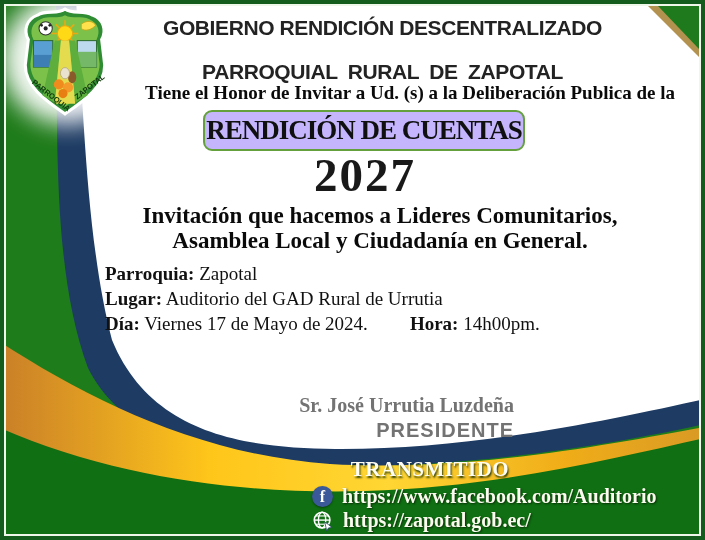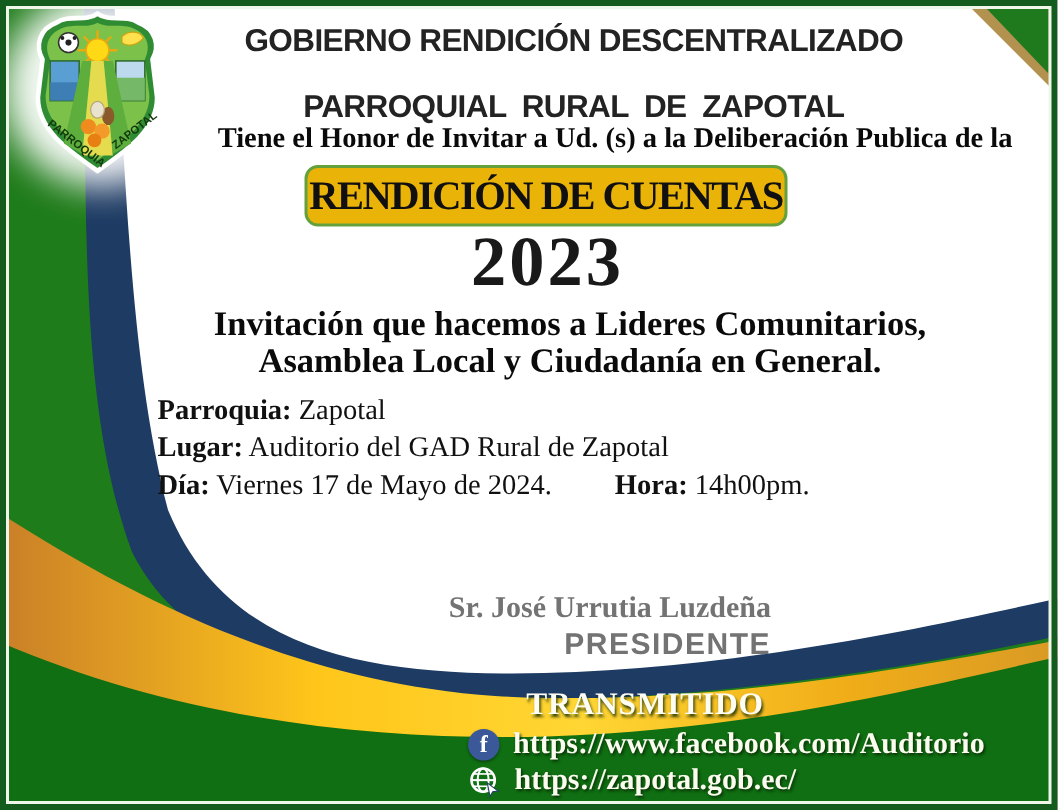--- a/index.html
+++ b/index.html
@@ -18,21 +18,21 @@
     background:rgba(255,255,255,0.95);filter:blur(12px);z-index:4;}
   .logo{left:14px;top:6px;width:102px;height:112px;z-index:5;}
   
   .header{left:110px;top:13px;width:545px;text-align:center;z-index:6;
     font-family:"Liberation Sans",sans-serif;font-weight:bold;color:#232323;
     font-size:21px;line-height:29px;letter-spacing:-0.4px;}
   .header .l2{word-spacing:5px;margin-top:15px;}
   .invite-line{left:85px;top:82px;width:590px;text-align:right;z-index:6;
     font-weight:bold;font-size:19px;color:#0a0a0a;}
   .badge{left:203px;top:110px;width:318px;height:37px;z-index:6;
-    background:#eab308;border:2px solid #64a13c;border-radius:9px;
+    background:#c4b5fd;border:2px solid #64a13c;border-radius:9px;
     display:flex;align-items:center;justify-content:center;
     font-weight:bold;font-size:27px;letter-spacing:-1px;color:#101010;}
   .year{left:150px;top:148px;width:430px;text-align:center;z-index:6;
     font-weight:bold;font-size:47px;color:#191919;letter-spacing:2px;}
   .audience{left:120px;top:203px;width:520px;text-align:center;z-index:6;
     font-weight:bold;font-size:23px;line-height:25px;color:#0a0a0a;}
   .details{left:105px;top:261px;width:560px;z-index:6;
     font-size:19px;line-height:25px;color:#111;}
   .details b{font-weight:bold;}
   .hora-group{margin-left:42px;}
@@ -126,33 +126,33 @@
     <div class="l1">GOBIERNO RENDICIÓN DESCENTRALIZADO</div>
     <div class="l2">PARROQUIAL RURAL DE ZAPOTAL</div>
   </div>
 
   <div class="abs invite-line">Tiene el Honor de Invitar a Ud. (s) a la  Deliberación Publica de la</div>
 
   <div class="abs badge">
     <span>RENDICIÓN DE CUENTAS</span>
   </div>
 
-  <div class="abs year">2023</div>
+  <div class="abs year">2027</div>
 
   <div class="abs audience">
     <div>Invitación que hacemos a Lideres Comunitarios,</div>
     <div>Asamblea Local y Ciudadanía en General.</div>
   </div>
 
   <div class="abs details">
     <div>
       <b>Parroquia:</b><span> Zapotal</span>
     </div>
     <div>
-      <b>Lugar:</b><span> Auditorio del GAD Rural de Zapotal</span>
+      <b>Lugar:</b><span> Auditorio del GAD Rural de Urrutia</span>
     </div>
     <div>
       <b>Día:</b><span> Viernes 17 de Mayo de 2024.</span><span class="hora-group"><b>Hora:</b><span> 14h00pm.</span></span>
     </div>
   </div>
 
   <div class="abs signature">
     <div class="name">Sr. José Urrutia Luzdeña</div>
     <div class="title">PRESIDENTE</div>
   </div>

